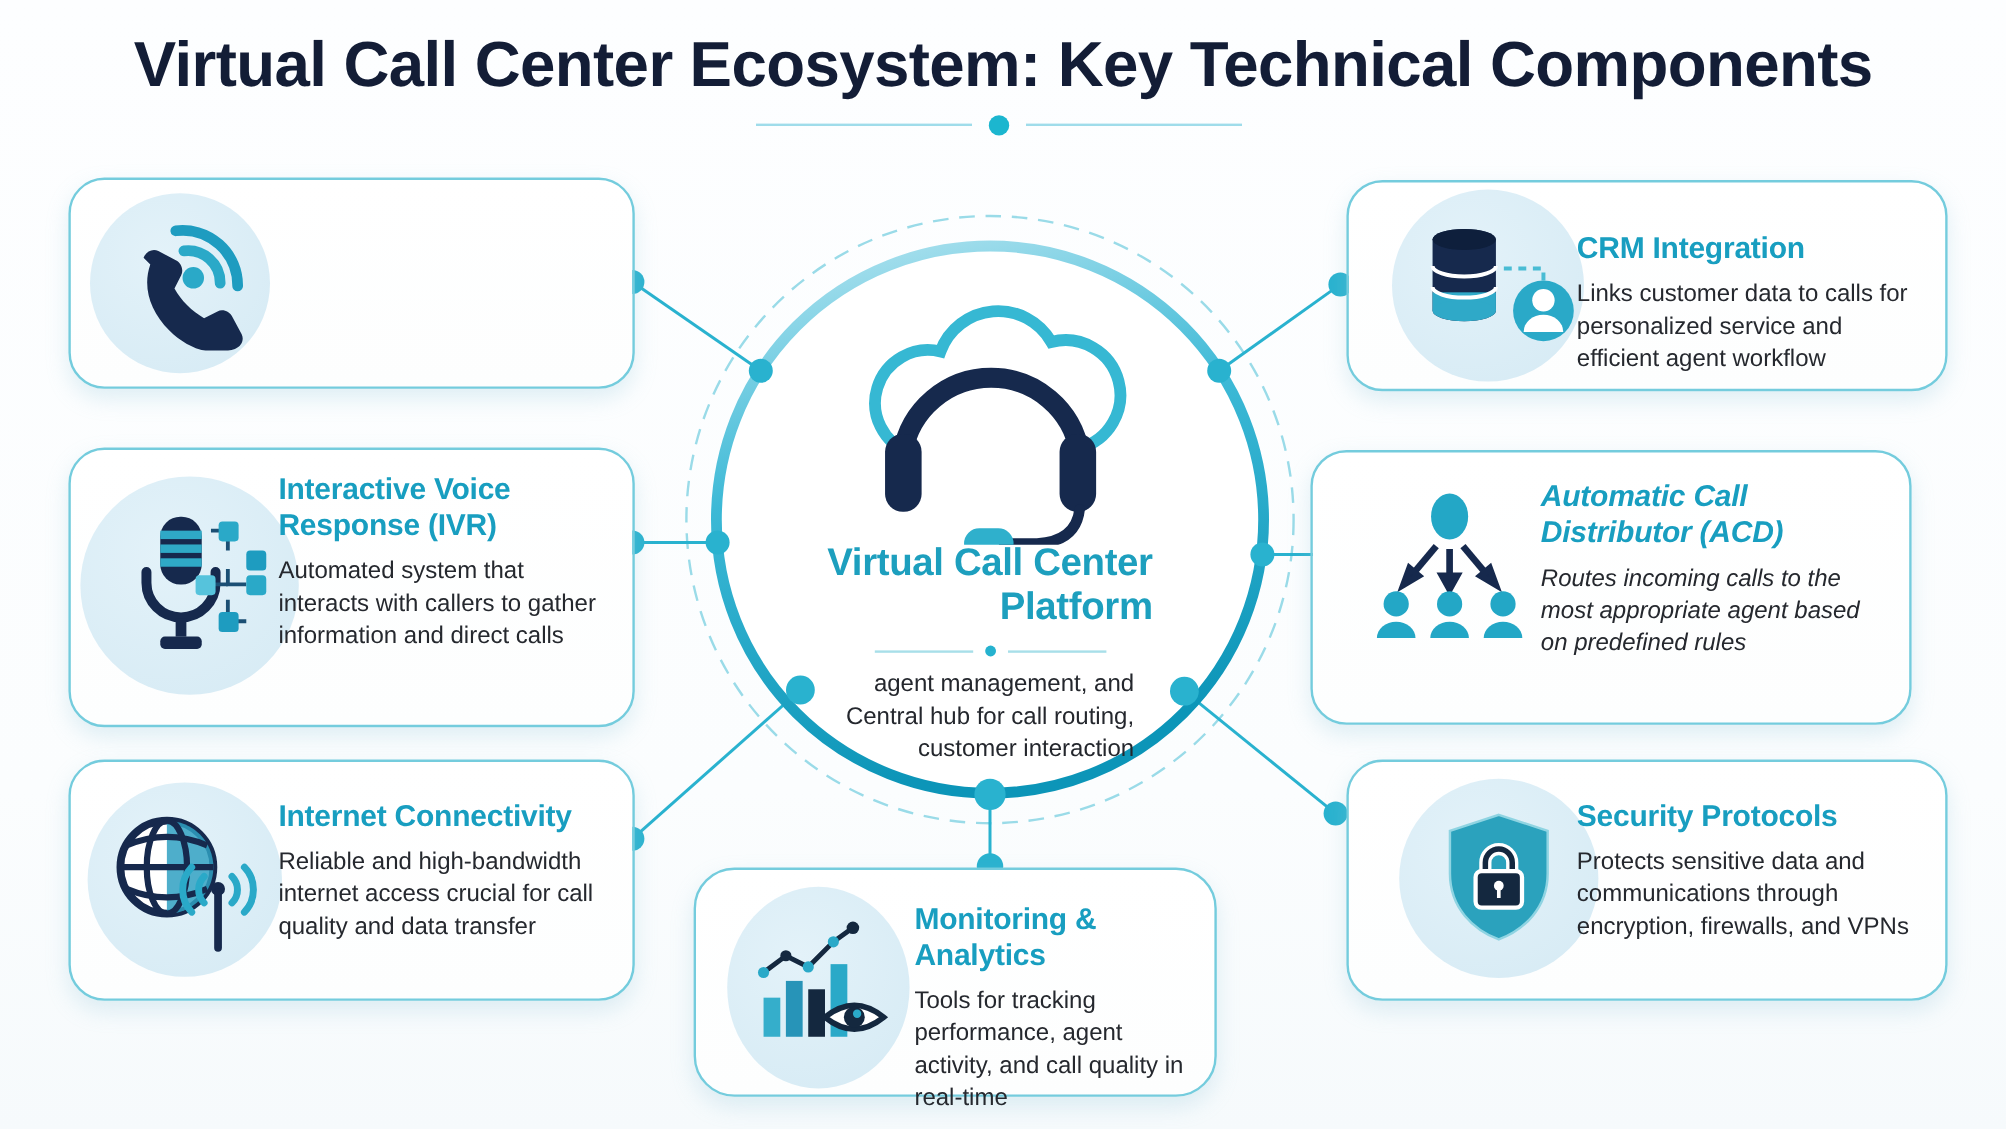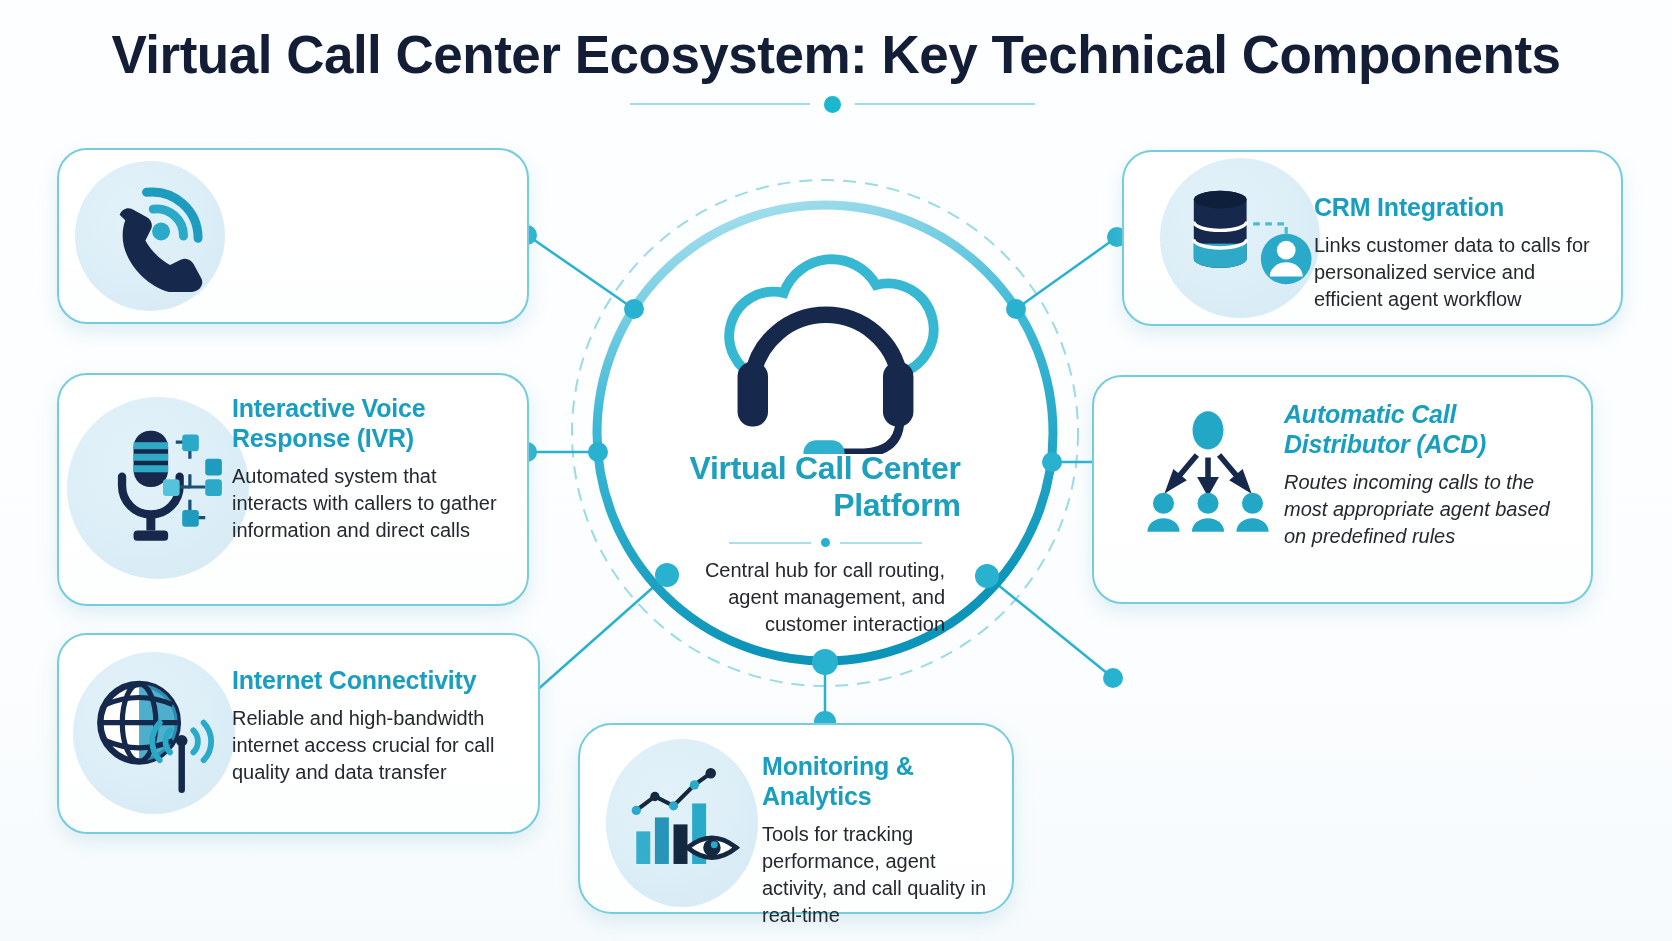--- a/index.html
+++ b/index.html
@@ -100,22 +100,22 @@
     <div class="hub-title">
       <div>Virtual Call Center</div>
       <div>Platform</div>
     </div>
     <div class="hub-divider">
       <div class="line"></div>
       <div class="dot"></div>
       <div class="line"></div>
     </div>
     <div class="hub-desc">
+      <div>agent management, and</div>
       <div>Central hub for call routing,</div>
-      <div>agent management, and</div>
       <div>customer interaction</div>
     </div>
   </div>
 
   <div class="card" style="left:57px;top:148px;width:468px;height:172px;">
     <div class="icon-bg" style="left:16px;top:11px;width:150px;height:150px;"></div>
     <svg class="icon" style="left:36px;top:30px;" width="112" height="112" viewBox="0 0 100 100">
       <circle cx="59" cy="46" r="8" fill="#2aa9c8"></circle>
       <path d="M52 26 A 24 24 0 0 1 79 50" fill="none" stroke="#2aa9c8" stroke-width="8" stroke-linecap="round"></path>
       <path d="M46 11 A 41 41 0 0 1 92 52" fill="none" stroke="#1e9cc0" stroke-width="8" stroke-linecap="round"></path>
@@ -146,21 +146,21 @@
         <rect x="83" y="44" width="13" height="13" rx="2.5"></rect>
         <rect x="65" y="68" width="13" height="13" rx="2.5" fill="#1e9cc0"></rect>
       </g>
     </svg>
     <div class="card-text" style="left:173px;top:18px;width:300px;">
       <h3 style="width:250px;">Interactive Voice Response (IVR)</h3>
       <p style="width:270px;">Automated system that interacts with callers to gather information and direct calls</p>
     </div>
   </div>
 
-  <div class="card" style="left:57px;top:633px;width:468px;height:197px;padding-left:11px;">
+  <div class="card" style="left:57px;top:633px;width:468px;height:197px;">
     <div class="icon-bg" style="left:14px;top:17px;width:162px;height:162px;"></div>
     <svg class="icon" style="left:28px;top:36px;" width="130" height="124" viewBox="0 0 100 96">
       <circle cx="40" cy="40" r="30" fill="#ffffff" stroke="#16294d" stroke-width="5"></circle>
       <path d="M40 10 a30 30 0 0 1 0 60 z" fill="#2fa0c2" opacity="0.85"></path>
       <ellipse cx="40" cy="40" rx="13" ry="30" fill="none" stroke="#16294d" stroke-width="4"></ellipse>
       <line x1="10" y1="40" x2="70" y2="40" stroke="#16294d" stroke-width="4"></line>
       <path d="M14 26 q26 -11 52 0" fill="none" stroke="#16294d" stroke-width="4"></path>
       <path d="M14 54 q26 11 52 0" fill="none" stroke="#16294d" stroke-width="4"></path>
       <g stroke="#2aa9c8" stroke-width="4.5" fill="none" stroke-linecap="round">
         <path d="M64 46 a12 12 0 0 0 0 17"></path>
@@ -216,20 +216,35 @@
         <circle cx="91" cy="76" r="8.5"></circle>
           <path d="M78 99 a13 11 0 0 1 26 0 z"></path>
       </g>
     </svg>
     <div class="card-text" style="left:190px;top:22px;width:300px;">
       <h3 style="width:260px;">Automatic Call Distributor (ACD)</h3>
       <p style="width:270px;">Routes incoming calls to the most appropriate agent based on predefined rules</p>
     </div>
   </div>
 
+  <div class="card" style="left:1122px;top:633px;width:497px;height:197px;">
+    <div class="icon-bg" style="left:42px;top:14px;width:166px;height:166px;"></div>
+    <svg class="icon" style="left:74px;top:40px;" width="102" height="114" viewBox="0 0 100 112">
+      <path d="M50 4 L90 17 V52 C90 80 71 98 50 106 C29 98 10 80 10 52 V17 Z" fill="#2ba2bd" stroke="#8fd4e2" stroke-width="2"></path>
+      <path d="M39 52 v-9 a11 11 0 0 1 22 0 v9" fill="none" stroke="#ffffff" stroke-width="10"></path>
+      <path d="M39 52 v-9 a11 11 0 0 1 22 0 v9" fill="none" stroke="#14283f" stroke-width="4.5"></path>
+      <rect x="31" y="50" width="38" height="30" rx="5" fill="#14283f" stroke="#ffffff" stroke-width="3.5"></rect>
+      <circle cx="50" cy="62" r="4" fill="#ffffff"></circle>
+      <line x1="50" y1="64" x2="50" y2="72" stroke="#ffffff" stroke-width="3"></line>
+    </svg>
+    <div class="card-text" style="left:190px;top:30px;width:320px;">
+      <h3>Security Protocols</h3>
+      <p style="width:312px;">Protects sensitive data and communications through encryption, firewalls, and VPNs</p>
+    </div>
+  </div>
 
   <div class="card" style="left:578px;top:723px;width:432px;height:187px;border-radius:34px;">
     <div class="icon-bg" style="left:26px;top:14px;width:152px;height:168px;border-radius:50%;"></div>
     <svg class="icon" style="left:40px;top:34px;" width="128" height="118" viewBox="0 0 110 101">
       <rect x="14" y="62" width="12" height="28" fill="#35aecb"></rect>
       <rect x="30" y="50" width="12" height="40" fill="#2794b8"></rect>
       <rect x="46" y="56" width="12" height="34" fill="#14283f"></rect>
       <rect x="62" y="38" width="12" height="52" fill="#2aa9c8"></rect>
       <polyline points="14,44 30,32 46,40 64,22 78,12" fill="none" stroke="#14283f" stroke-width="3.5"></polyline>
       <circle cx="14" cy="44" r="4" fill="#2aa9c8"></circle>

